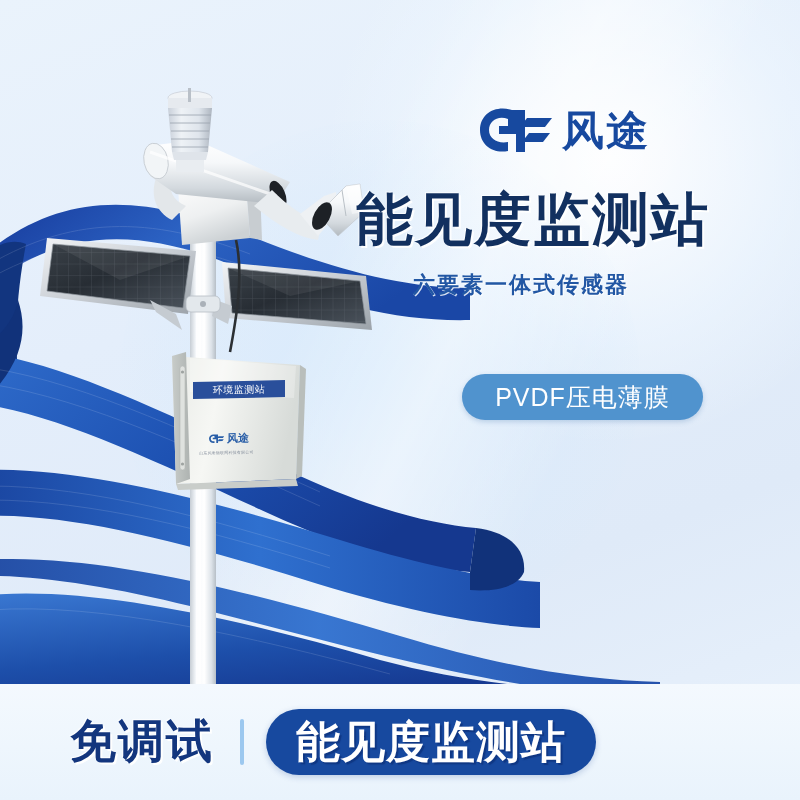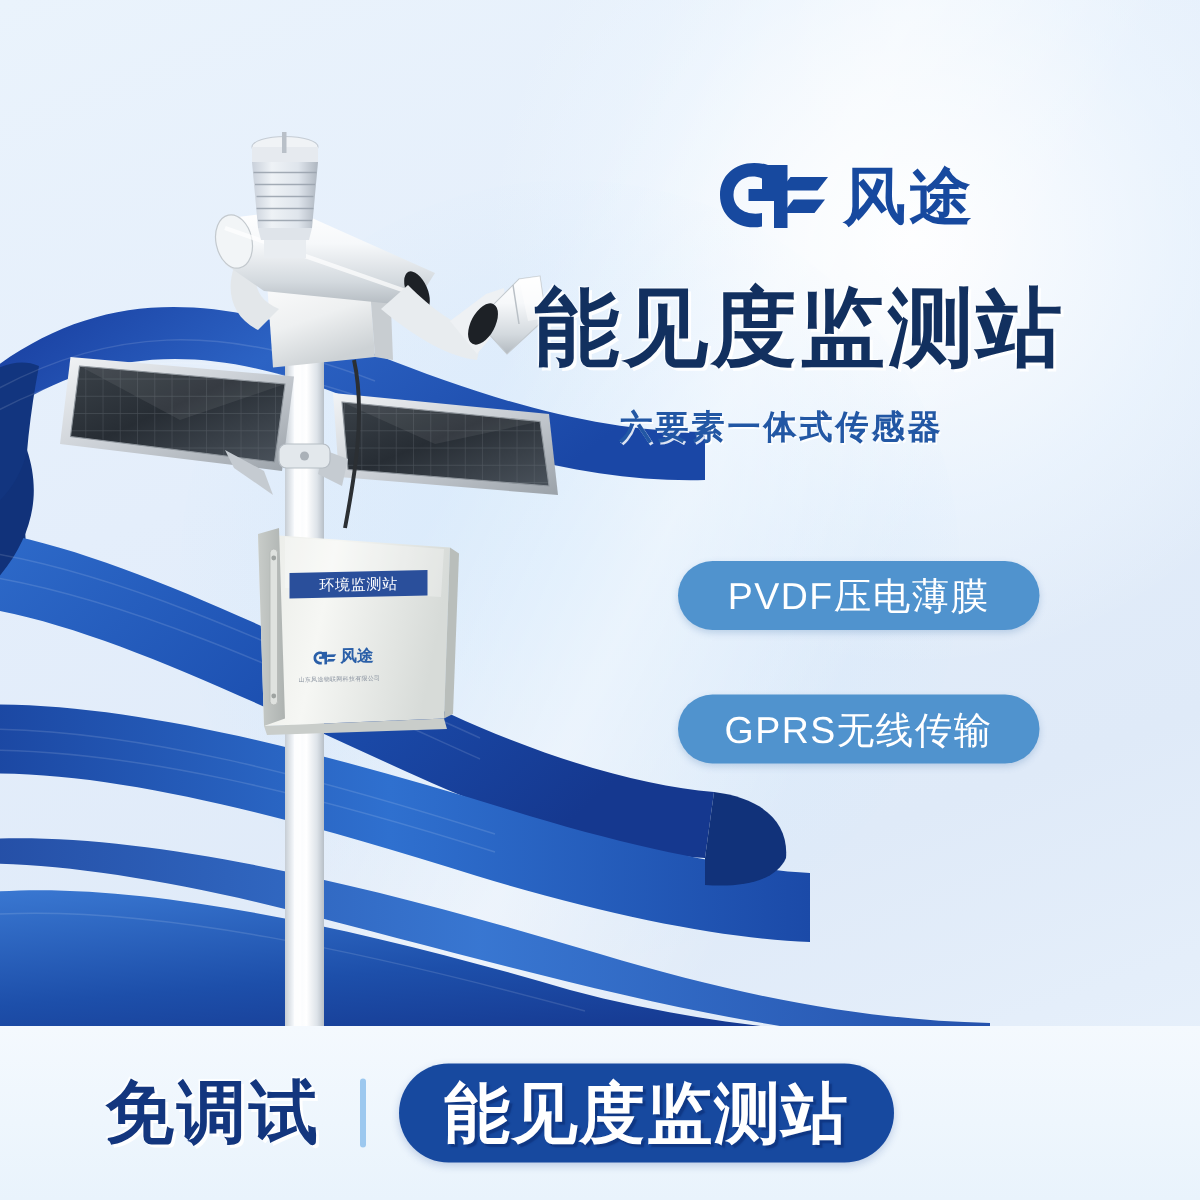--- a/index.html
+++ b/index.html
@@ -139,24 +139,24 @@
     font-weight: bold;
     letter-spacing: 2px;
     color: #2257a4;
     white-space: nowrap;
     text-shadow: 1px 1px 0 rgba(255,255,255,0.85);
   }
 
   
   .features {
     position: absolute;
-    left: 452px; top: 374px;
+    left: 462px; top: 374px;
     display: flex;
     flex-direction: column;
-    gap: 43px;
+    gap: 32px;
   }
   .pill {
     width: 241px;
     height: 46px;
     border-radius: 24px;
     background: #5093ce;
     display: flex;
     align-items: center;
     justify-content: center;
     box-shadow: 0 2px 5px rgba(60,110,170,0.25);
@@ -435,23 +435,20 @@
     <span class="brand-name">风途</span>
   </div>
 
   <div class="headline">能见度监测站</div>
   <div class="subhead">六要素一体式传感器</div>
 
   <div class="features">
     <div class="pill">
       <span class="pill-text">PVDF压电薄膜</span>
     </div>
-    <div class="pill">
-      <span class="pill-text">GPRS无线传输</span>
-    </div>
   </div>
 
   <div class="footer">
     <span class="footer-lead">免调试</span>
     <span class="footer-divider"></span>
     <span class="footer-pill">
       <span class="footer-pill-text">能见度监测站</span>
     </span>
   </div>
 

